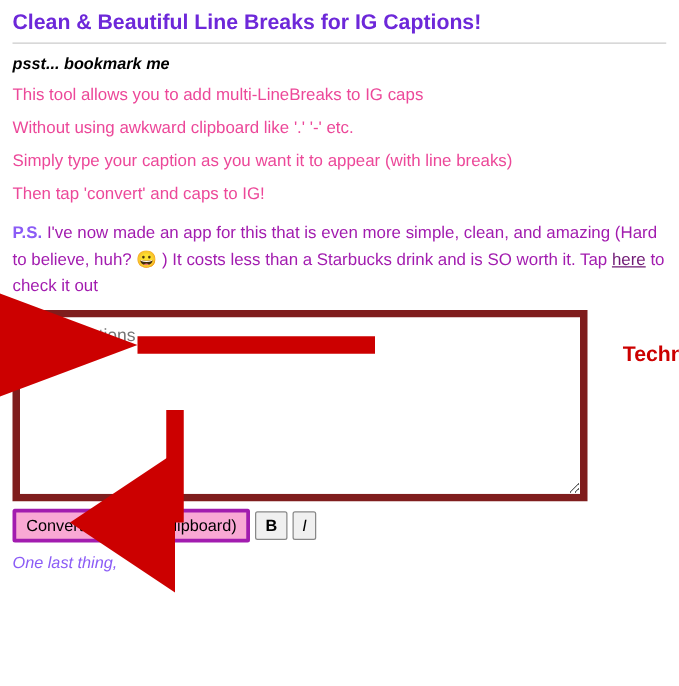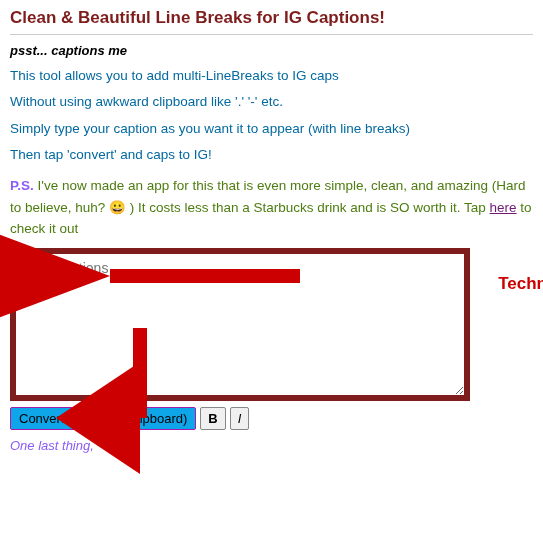--- a/index.html
+++ b/index.html
@@ -9,52 +9,52 @@
       background: #fff;
       color: #000;
       width: 543px;
       min-height: 549px;
       padding: 8px 10px;
     }
     h1 {
       font-size: 17px;
       font-weight: bold;
       margin-bottom: 6px;
-      color: #7f1d1d;
+      color: #6d28d9;
     }
     hr {
       border: none;
       border-top: 1px solid #ccc;
       margin-bottom: 8px;
     }
     .bookmark {
       font-style: italic;
       font-weight: bold;
       font-size: 13px;
       margin-bottom: 8px;
       color: #000;
     }
     .blue-text {
-      color: #0369a1;
+      color: #ec4899;
       margin-bottom: 6px;
       font-size: 13.5px;
       line-height: 1.5;
     }
     .ps-block {
       margin: 10px 0 8px 0;
       font-size: 13.5px;
       line-height: 1.6;
       color: #000;
     }
     .ps-label {
       color: #8b5cf6;
       font-weight: bold;
     }
     .ps-text {
-      color: #4d7c0f;
+      color: #a21caf;
     }
     .ps-link {
       color: #701a75;
       text-decoration: underline;
     }
     .input-area-wrapper {
       position: relative;
       border: 6px solid #7f1d1d;
       width: 460px;
       height: 153px;
@@ -84,22 +84,22 @@
       pointer-events: none;
       white-space: nowrap;
     }
     .buttons-row {
       display: flex;
       align-items: center;
       gap: 4px;
       margin-bottom: 8px;
     }
     .convert-btn {
-      background: #0ea5e9;
-      border: 1px solid #a21caf;
+      background: #f9a8d4;
+      border: 3px solid #a21caf;
       padding: 3px 8px;
       font-size: 13px;
       cursor: pointer;
       border-radius: 2px;
     }
     .bold-btn {
       background: #f0f0f0;
       border: 1px solid #888;
       padding: 3px 7px;
       font-size: 13px;
@@ -128,21 +128,21 @@
     }
   </style>
 </head>
 <body>
 
 
 
 <h1>Clean &amp; Beautiful Line Breaks for IG Captions!</h1>
 <hr>
 
-<div class="bookmark">psst... captions me</div>
+<div class="bookmark">psst... bookmark me</div>
 
 <div class="blue-text">This tool allows you to add multi-LineBreaks to IG caps</div>
 <div class="blue-text">Without using awkward clipboard like '.' '-' etc.</div>
 <div class="blue-text">Simply type your caption as you want it to appear (with line breaks)</div>
 <div class="blue-text">Then tap 'convert' and caps to IG!</div>
 
 <div class="ps-block">
   <span class="ps-label">P.S.</span>
   <span class="ps-text"> I've now made an app for this that is even more simple, clean, and amazing (Hard to believe, huh? 😀 ) It costs less than a Starbucks drink and is SO worth it. Tap </span>
   <a href="#" class="ps-link">here</a>

